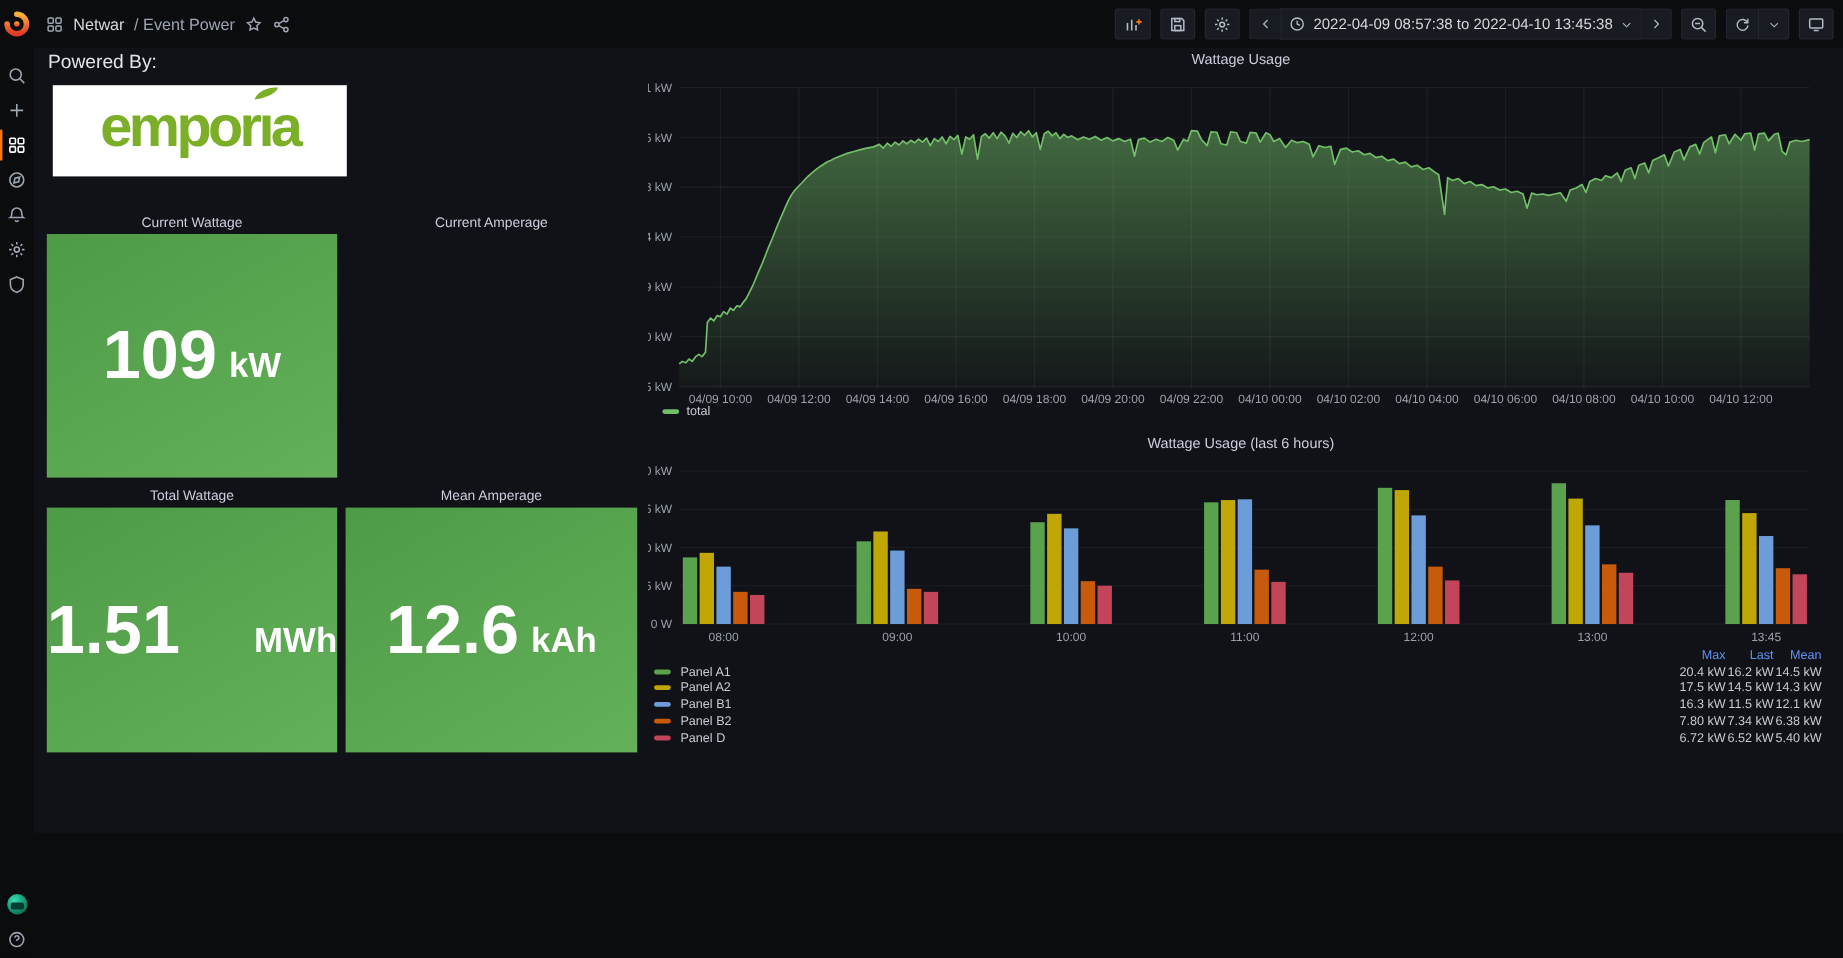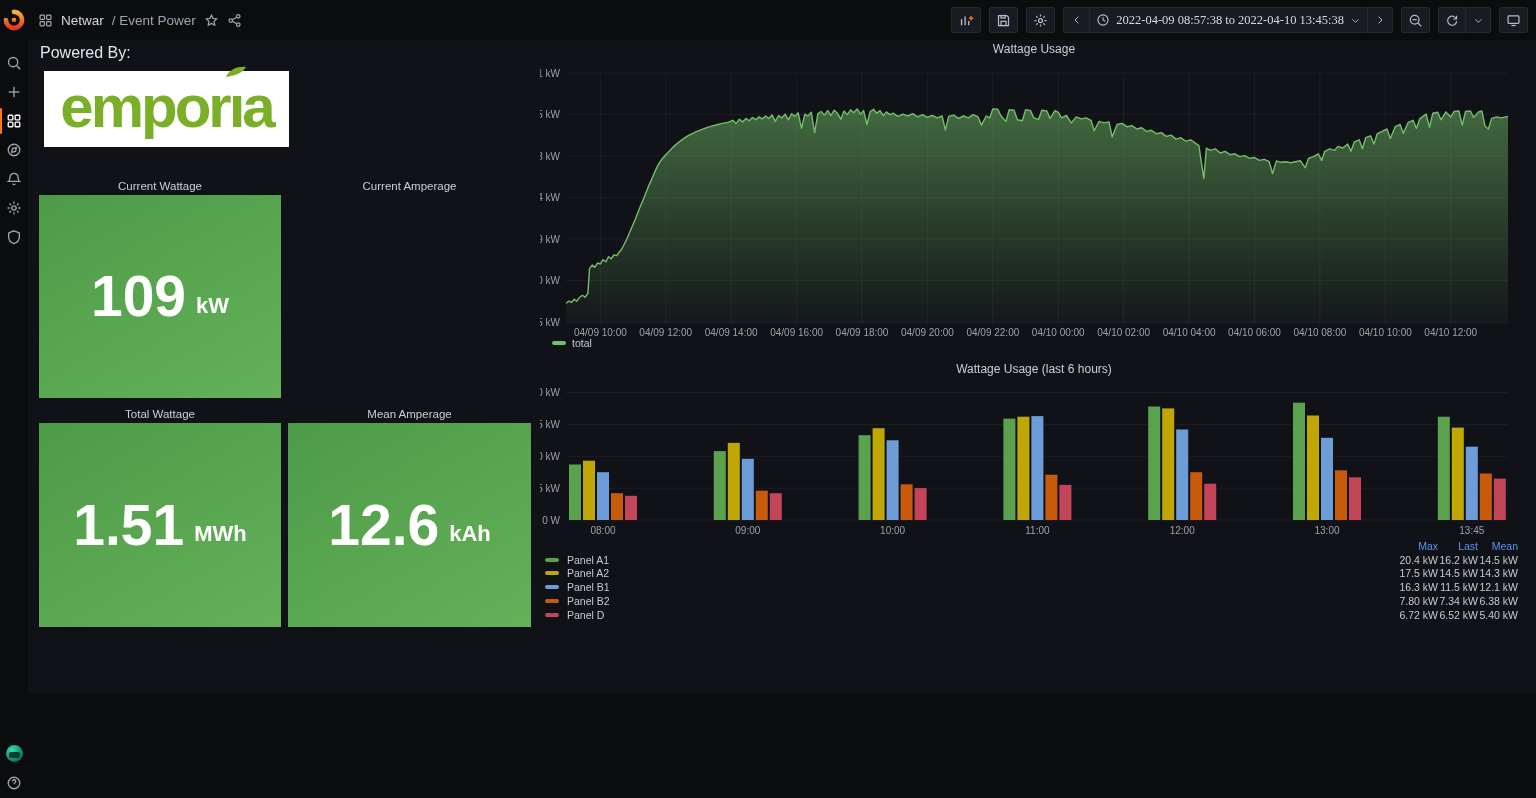--- a/index.html
+++ b/index.html
@@ -19,39 +19,39 @@
   .avatar { width:17px; height:17px; border-radius:50%; background:radial-gradient(circle at 35% 30%, #34e0b4, #0d7a5e 70%, #07493a); position:relative; overflow:hidden; cursor:pointer; }
   .avatar:after { content:""; position:absolute; left:3px; top:7px; width:11px; height:6px; background:#083d31; border-radius:2px; }
 
   
   .topbar { position:absolute; left:28px; top:0; width:1508px; height:40px; background:#0b0c0e; display:flex; align-items:center; padding:0 8px 0 10px; }
   .crumb { display:flex; align-items:center; gap:8px; color:#d8d9da; font-size:13.5px; }
   .crumb svg { stroke:#9da5b3; fill:none; stroke-width:1.5; }
   .crumb .sep { color:#9da5b3; }
   .crumb-btn { cursor:pointer; display:flex; align-items:center; gap:6px; }
   .top-actions { margin-left:auto; display:flex; align-items:center; gap:8px; }
-  .tbtn { height:26px; min-width:26px; padding:0 6px; background:#181b22; border:1px solid #25272e; border-radius:2px; display:flex; align-items:center; justify-content:center; gap:6px; cursor:pointer; color:#c7ccd6;font-family:Liberation Serif, serif; }
+  .tbtn { height:26px; min-width:26px; padding:0 6px; background:#181b22; border:1px solid #25272e; border-radius:2px; display:flex; align-items:center; justify-content:center; gap:6px; cursor:pointer; color:#c7ccd6; }
   .tbtn svg { stroke:#b4bac6; fill:none; stroke-width:1.5; }
   .tgroup { display:flex; align-items:center; }
   .tgroup .tbtn { border-radius:0; border-right-width:0; }
   .tgroup .tbtn:first-child { border-radius:2px 0 0 2px; }
   .tgroup .tbtn:last-child { border-radius:0 2px 2px 0; border-right-width:1px; }
   .time-text { font-size:12.5px; color:#d8d9da; white-space:nowrap; }
 
   
   .powered-label { position:absolute; left:40px; top:44px; font-size:16px; color:#e3e4e8; }
   .emporia-box { position:absolute; left:44px; top:71px; width:245px; height:76px; background:#ffffff; display:flex; align-items:center; justify-content:center; }
-  .emporia-text { font-weight:700; font-size:60px; letter-spacing:-3px; color:#7caf28; line-height:1; transform:translateY(-2px);text-align:center; }
+  .emporia-text { font-weight:700; font-size:48px; letter-spacing:-3px; color:#7caf28; line-height:1; transform:translateY(-2px);text-align:center; }
   .iwrap { position:relative; display:inline-block; }
   .leaf { position:absolute; left:-4px; top:-11px; width:22px; height:12px; }
 
   .panel-title { position:absolute; height:18px; display:flex; align-items:center; justify-content:center; font-size:11.5px; font-weight:500; color:#ccccdc; cursor:pointer; }
   .stat-body { position:absolute; background:linear-gradient(150deg, var(--stat-from,#4e9a47), var(--stat-to,#64b15a)); display:flex; align-items:baseline; justify-content:center; color:#fff; }
   .stat-num { font-size:57px; font-weight:700; line-height:1; align-self:center; }
-  .stat-unit { font-size:22px; font-weight:700; margin-left:10px; align-self:center; transform:translateY(9px); }
+  .stat-unit { font-size:29px; font-weight:700; margin-left:10px; align-self:center; transform:translateY(9px); }
 
   
   .chart-title { position:absolute; left:540px; width:988px; text-align:center; font-size:12px; font-weight:500; color:#ccccdc; cursor:pointer; }
   .chart-wrap { position:absolute; left:540px; }
   svg text { font-family:"Liberation Sans", sans-serif; }
   .grid { stroke:rgba(204,204,220,0.07); stroke-width:1; }
   .tick { fill:#9aa1ac; font-size:10px; }
   .ty { text-anchor:end; }
   .tx { text-anchor:middle; }
   .ts-legend { position:absolute; left:552px; top:337px; display:flex; align-items:center; gap:6px; cursor:pointer; }
@@ -253,21 +253,21 @@
 
   <div class="panel-title" style="left:39px; top:177px; width:242px;">Current Wattage</div>
   <div class="stat-body" style="left:39px; top:195px; width:242px; height:203px;">
     <span class="stat-num">109</span>
     <span class="stat-unit">kW</span>
   </div>
 
   <div class="panel-title" style="left:288px; top:177px; width:243px;">Current Amperage</div>
 
   <div class="panel-title" style="left:39px; top:405px; width:242px;">Total Wattage</div>
-  <div class="stat-body" style="left:39px; top:423px; width:242px; height:204px;">
+  <div class="stat-body" style="left:39px; top:423px; width:242px; height:204px;justify-content:space-between;">
     <span class="stat-num">1.51</span>
     <span class="stat-unit">MWh</span>
   </div>
 
   <div class="panel-title" style="left:288px; top:405px; width:243px;">Mean Amperage</div>
   <div class="stat-body" style="left:288px; top:423px; width:243px; height:204px;">
     <span class="stat-num">12.6</span>
     <span class="stat-unit">kAh</span>
   </div>
 

